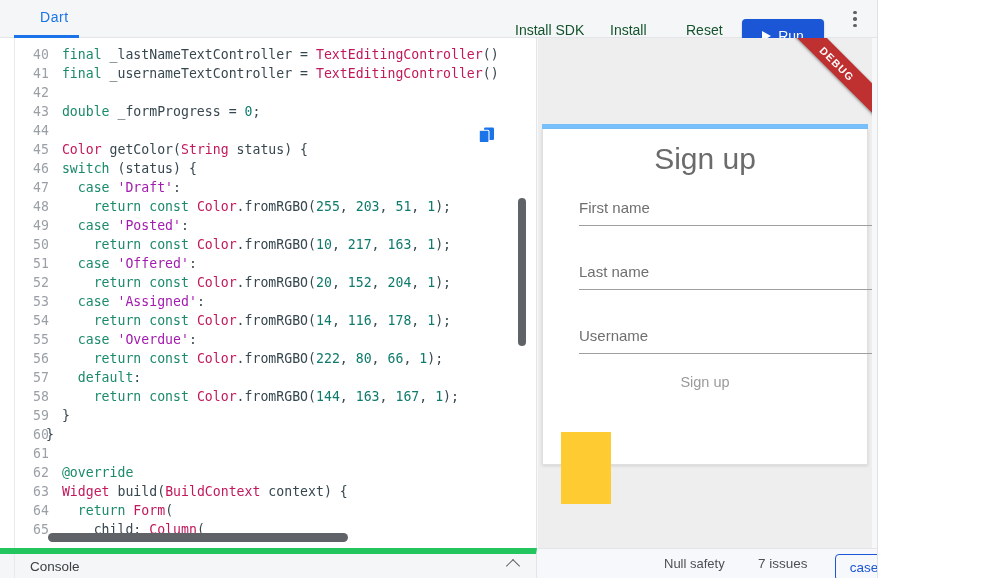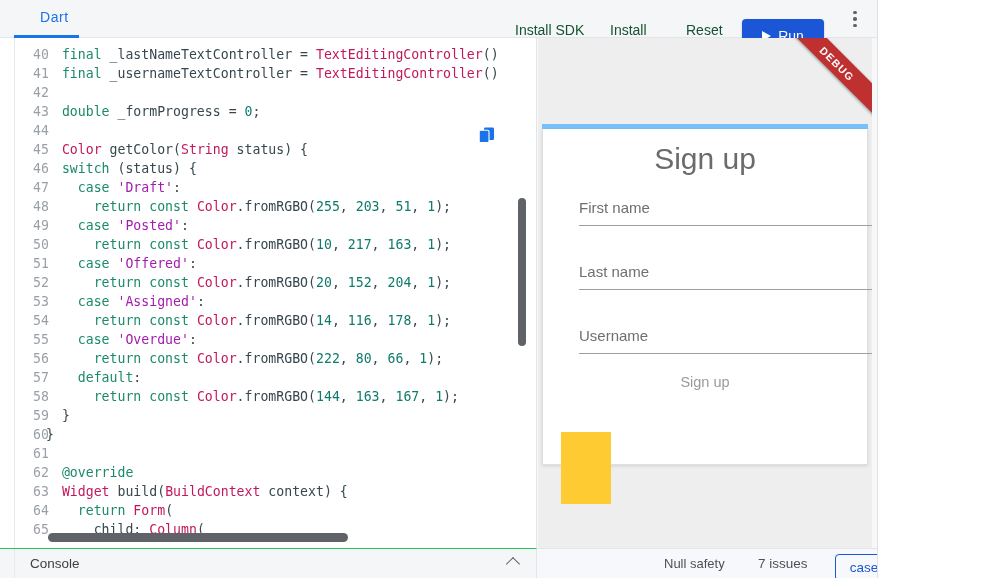--- a/index.html
+++ b/index.html
@@ -112,21 +112,21 @@
     position: absolute; left: 48px; top: 495px;
     width: 300px; height: 9px;
     background: #5f6368; border-radius: 5px; cursor: pointer;
   }
 
   
   .console-bar {
     position: absolute; left: 0; top: 548px;
     width: 537px; height: 30px;
     background: #f5f6f8;
-    border-top: 1px solid #22c55e;
+    border-top: 6px solid #22c55e;
     border-right: 1px solid #e3e5e8;
     display: flex; align-items: center;
     cursor: pointer;
   }
   .console-bar .rule { position: absolute; left: 14px; top: 0; width: 1px; height: 30px; background: #e8eaed; }
   .console-lbl { position: absolute; left: 30px; font-size: 13.5px; color: #3c4043; }
   .chevron-up {
     position: absolute; left: 508px; width: 10px; height: 10px;
     border-left: 1.6px solid #5f6368; border-top: 1.6px solid #5f6368;
     transform: rotate(45deg);

